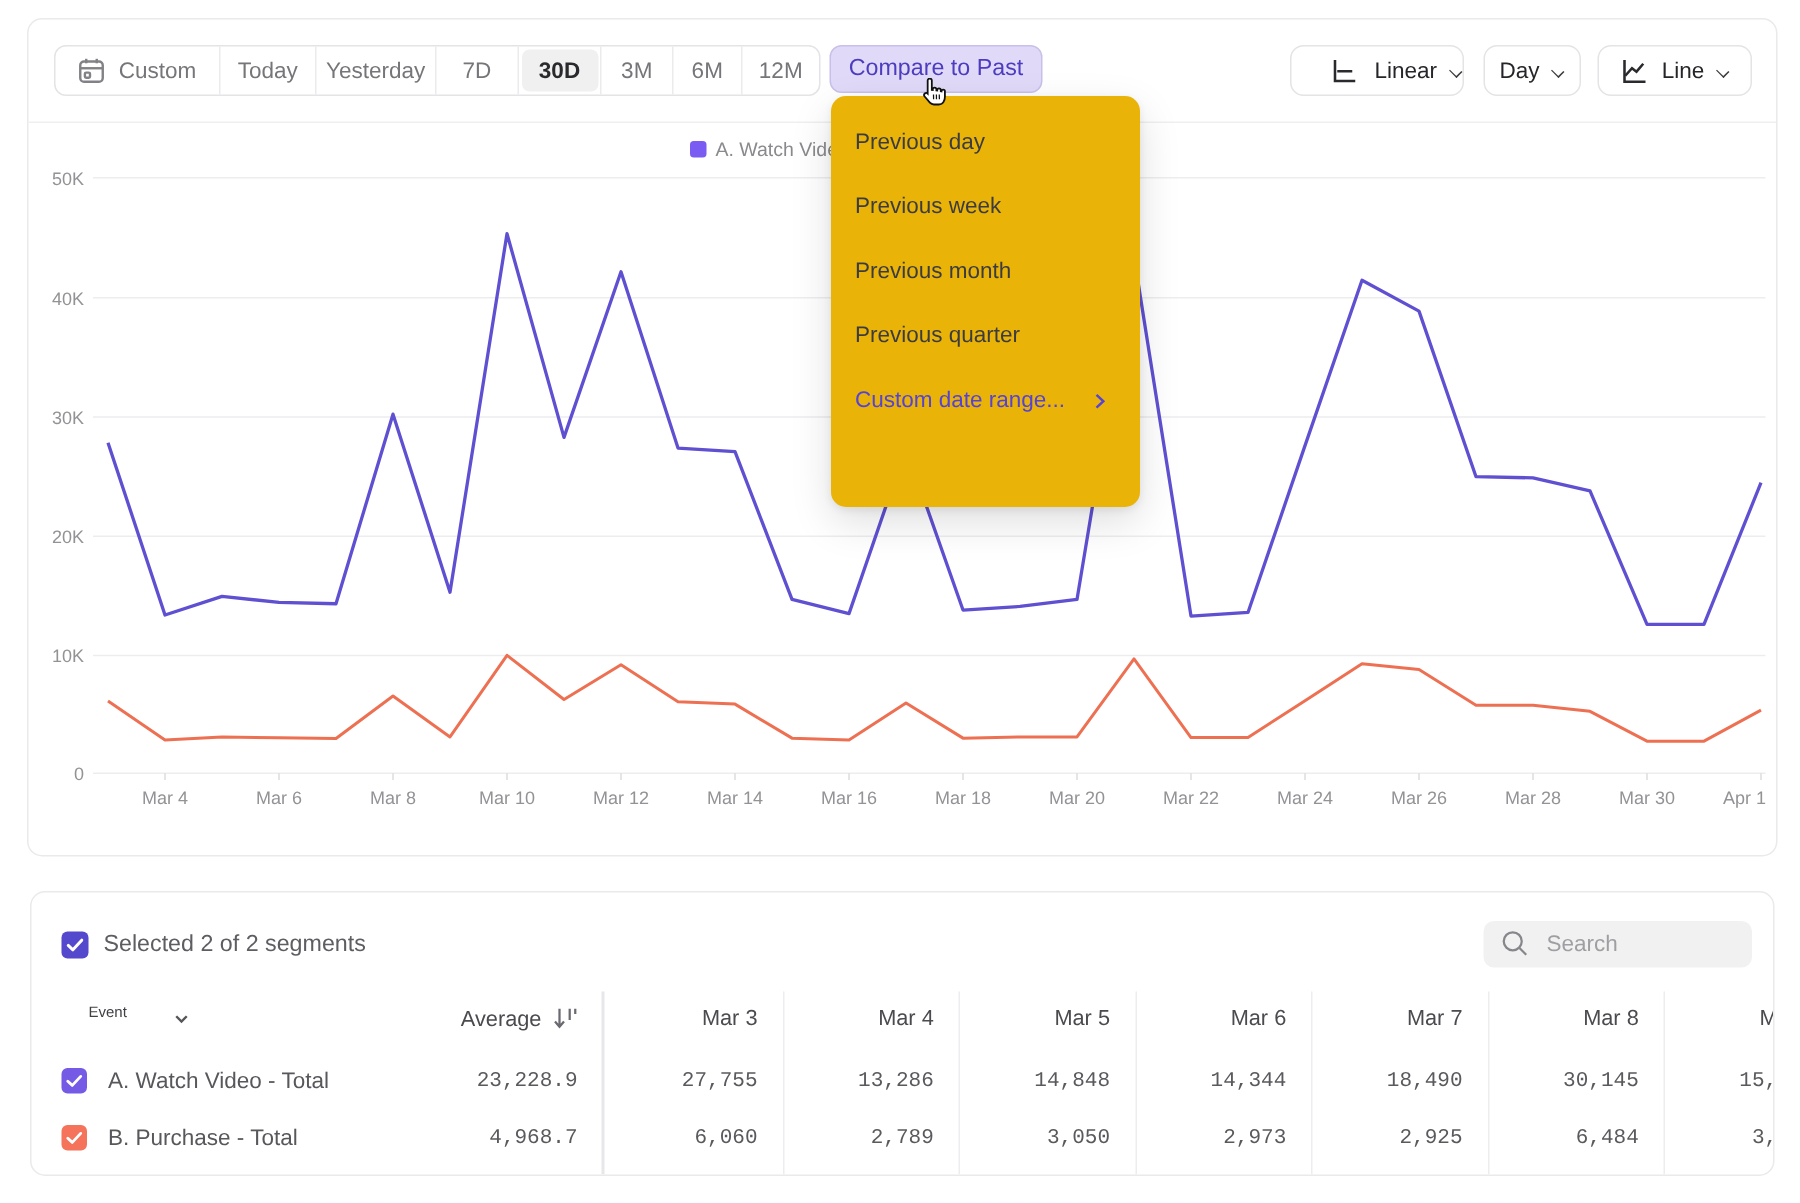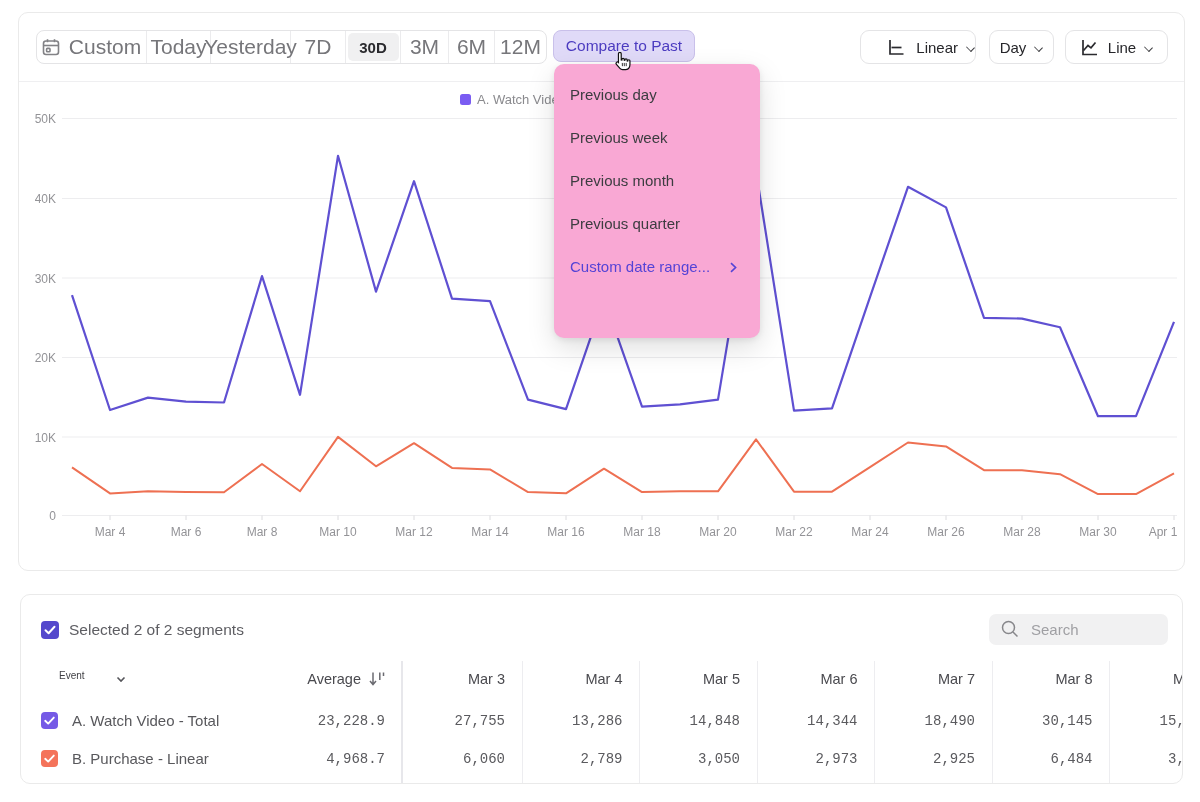--- a/index.html
+++ b/index.html
@@ -1,31 +1,31 @@
 <!DOCTYPE html>
 <html><head>
 <meta charset="utf-8">
 <style>
 * { margin:0; padding:0; box-sizing:border-box; }
 html,body { width:1200px; height:802px; background:#fff; font-family:"Liberation Sans",sans-serif; overflow:hidden; position:relative; }
 .abs { position:absolute; }
 .card { position:absolute; background:#fff; border:1px solid #eaeaea; border-radius:10px; }
 
 .seg { position:absolute; left:36px; top:30px; height:34px; border:1px solid #e4e4e6; border-radius:8px; display:flex; align-items:stretch; background:#fff; }
-.seg .it { display:flex; align-items:center; justify-content:center; font-size:21px; color:#76767a; border-right:1px solid #ebebed; padding:0; }
+.seg .it { display:flex; align-items:center; justify-content:center; font-size:15px; color:#76767a; border-right:1px solid #ebebed; padding:0; }
 .seg .it:last-child { border-right:none; }
 .selwrap { display:flex; align-items:center; justify-content:center; border-right:1px solid #ebebed; }
 .sel { background:#f0f0f1; border-radius:5px; height:28px; display:flex; align-items:center; justify-content:center; color:#2a2a2e; font-weight:600; font-size:15px; }
 .btn { position:absolute; height:34px; border:1px solid #e4e4e6; border-radius:9px; background:#fff; display:flex; align-items:center; justify-content:center; font-size:15px; color:#26262a; font-weight:500; }
 .chev { width:8px; height:8px; display:inline-block; position:relative; }
 .chev:after { content:""; position:absolute; left:0; top:1px; width:6px; height:6px; border-right:1.8px solid #3a3a3e; border-bottom:1.8px solid #3a3a3e; transform:rotate(45deg) scale(1,0.8); }
 
 #cmp { position:absolute; left:553px; top:30px; width:142px; height:32px; background:#e0daf8; border:1px solid #c9c0ea; border-radius:8px; color:#4c3cc0; font-size:15.5px; font-weight:500; display:flex; align-items:center; justify-content:center; }
 
-#menu { position:absolute; left:554px; top:64px; width:206px; height:274px; background:#f9a8d4; border-radius:10px; box-shadow:0 2px 6px rgba(0,0,0,.08), 0 10px 28px rgba(0,0,0,.13); padding-top:9px; z-index:30; }
+#menu { position:absolute; left:554px; top:64px; width:206px; height:274px; background:#eab308; border-radius:10px; box-shadow:0 2px 6px rgba(0,0,0,.08), 0 10px 28px rgba(0,0,0,.13); padding-top:9px; z-index:30; }
 #menu .mi { height:43px; display:flex; align-items:center; padding-left:16px; font-size:15px; color:#3c3c40; }
 #menu .mi.pur { color:#5443d6; position:relative; }
 
 #tcard { left:20px; top:594px; width:1163px; height:190px; overflow:hidden; }
 .ckb { position:absolute; border-radius:4px; }
 .ckb svg { position:absolute; left:0; top:0; }
 .mono { font-family:"Liberation Mono",monospace; font-size:14px; color:#5a5a5e; }
 .colr { position:absolute; text-align:right; }
 .hdr { font-size:14.5px; color:#4a4a4f; font-weight:400; }
 .vline { position:absolute; top:66px; bottom:0; width:1px; background:#ededf0; }
@@ -214,21 +214,21 @@
   <div class="colr mono" style="right:324.5px; top:118px; width:100px;">14,344</div>
   <div class="colr mono" style="right:207px; top:118px; width:100px;">18,490</div>
   <div class="colr mono" style="right:89.5px; top:118px; width:100px;">30,145</div>
   <div class="colr mono" style="right:-28px; top:118px; width:100px;">15,286</div>
 
   <div class="ckb" style="left:20px; top:155px; width:17px; height:17px; background:#f4735a;">
     <svg width="17" height="17" viewBox="0 0 17 17">
         <path d="M4.2,8.8 L7.2,11.6 L12.8,5.6" stroke="#fff" stroke-width="1.9" fill="none" stroke-linecap="round" stroke-linejoin="round"></path>
       </svg>
   </div>
-  <div class="abs" style="left:51px; top:155px; font-size:15px; color:#58585c;">B. Purchase - Linear</div>
+  <div class="abs" style="left:51px; top:155px; font-size:15px; color:#58585c;">B. Purchase - Total</div>
   <div class="colr mono" style="right:797px; top:156px; width:120px;">4,968.7</div>
   <div class="colr mono" style="right:677px; top:156px; width:100px;">6,060</div>
   <div class="colr mono" style="right:559.5px; top:156px; width:100px;">2,789</div>
   <div class="colr mono" style="right:442px; top:156px; width:100px;">3,050</div>
   <div class="colr mono" style="right:324.5px; top:156px; width:100px;">2,973</div>
   <div class="colr mono" style="right:207px; top:156px; width:100px;">2,925</div>
   <div class="colr mono" style="right:89.5px; top:156px; width:100px;">6,484</div>
   <div class="colr mono" style="right:-28px; top:156px; width:100px;">3,050</div>
 </div>
 

